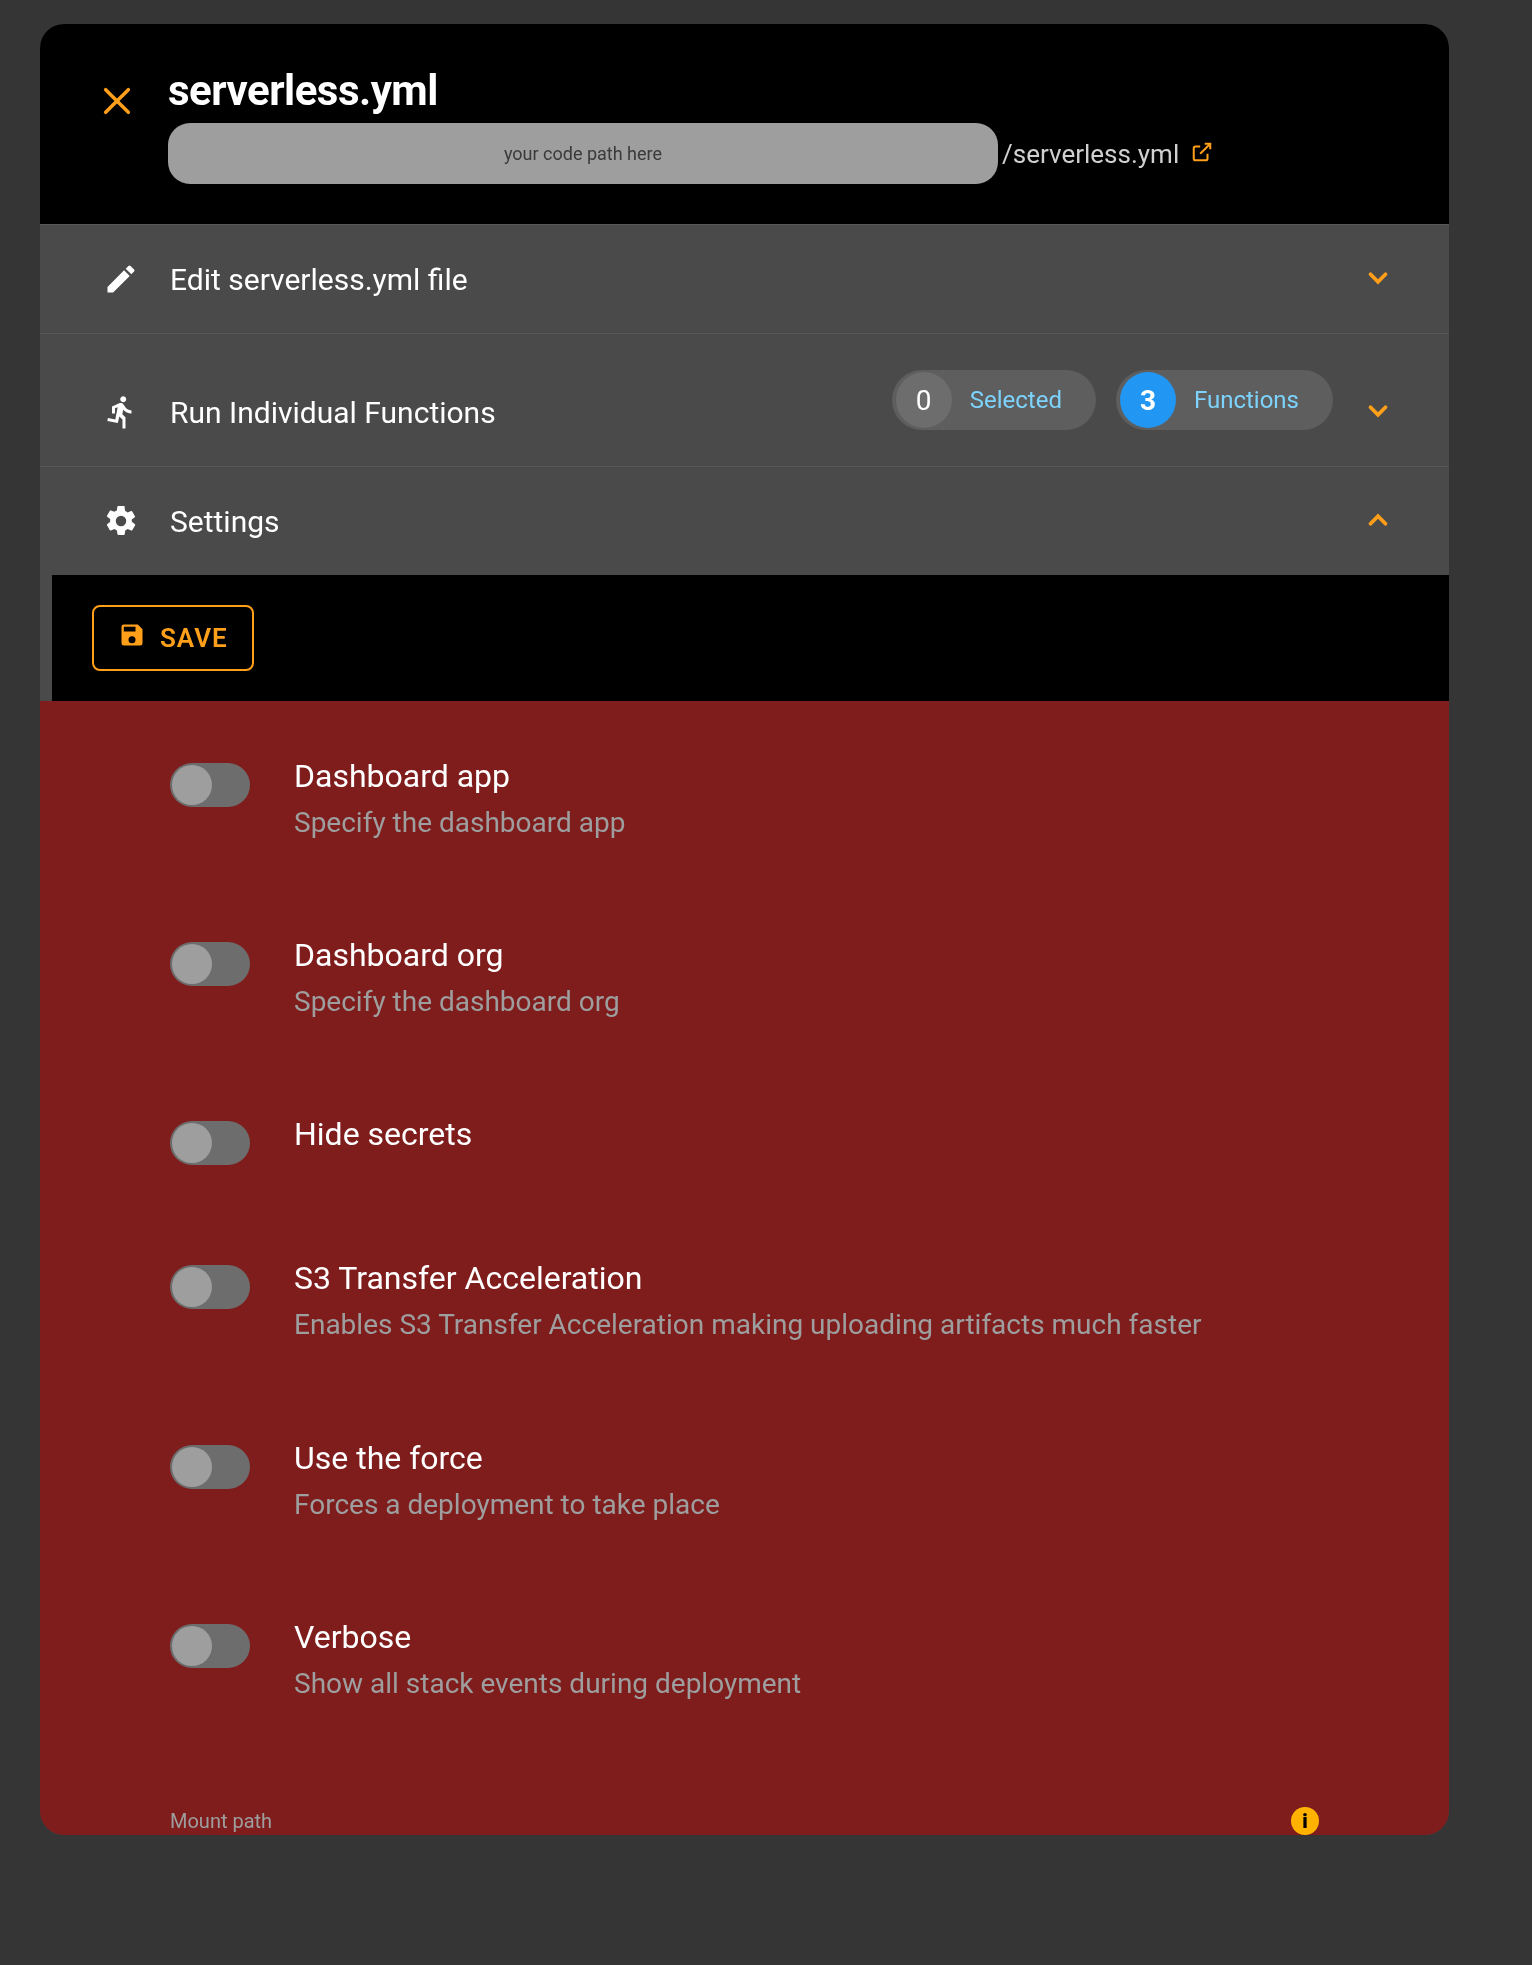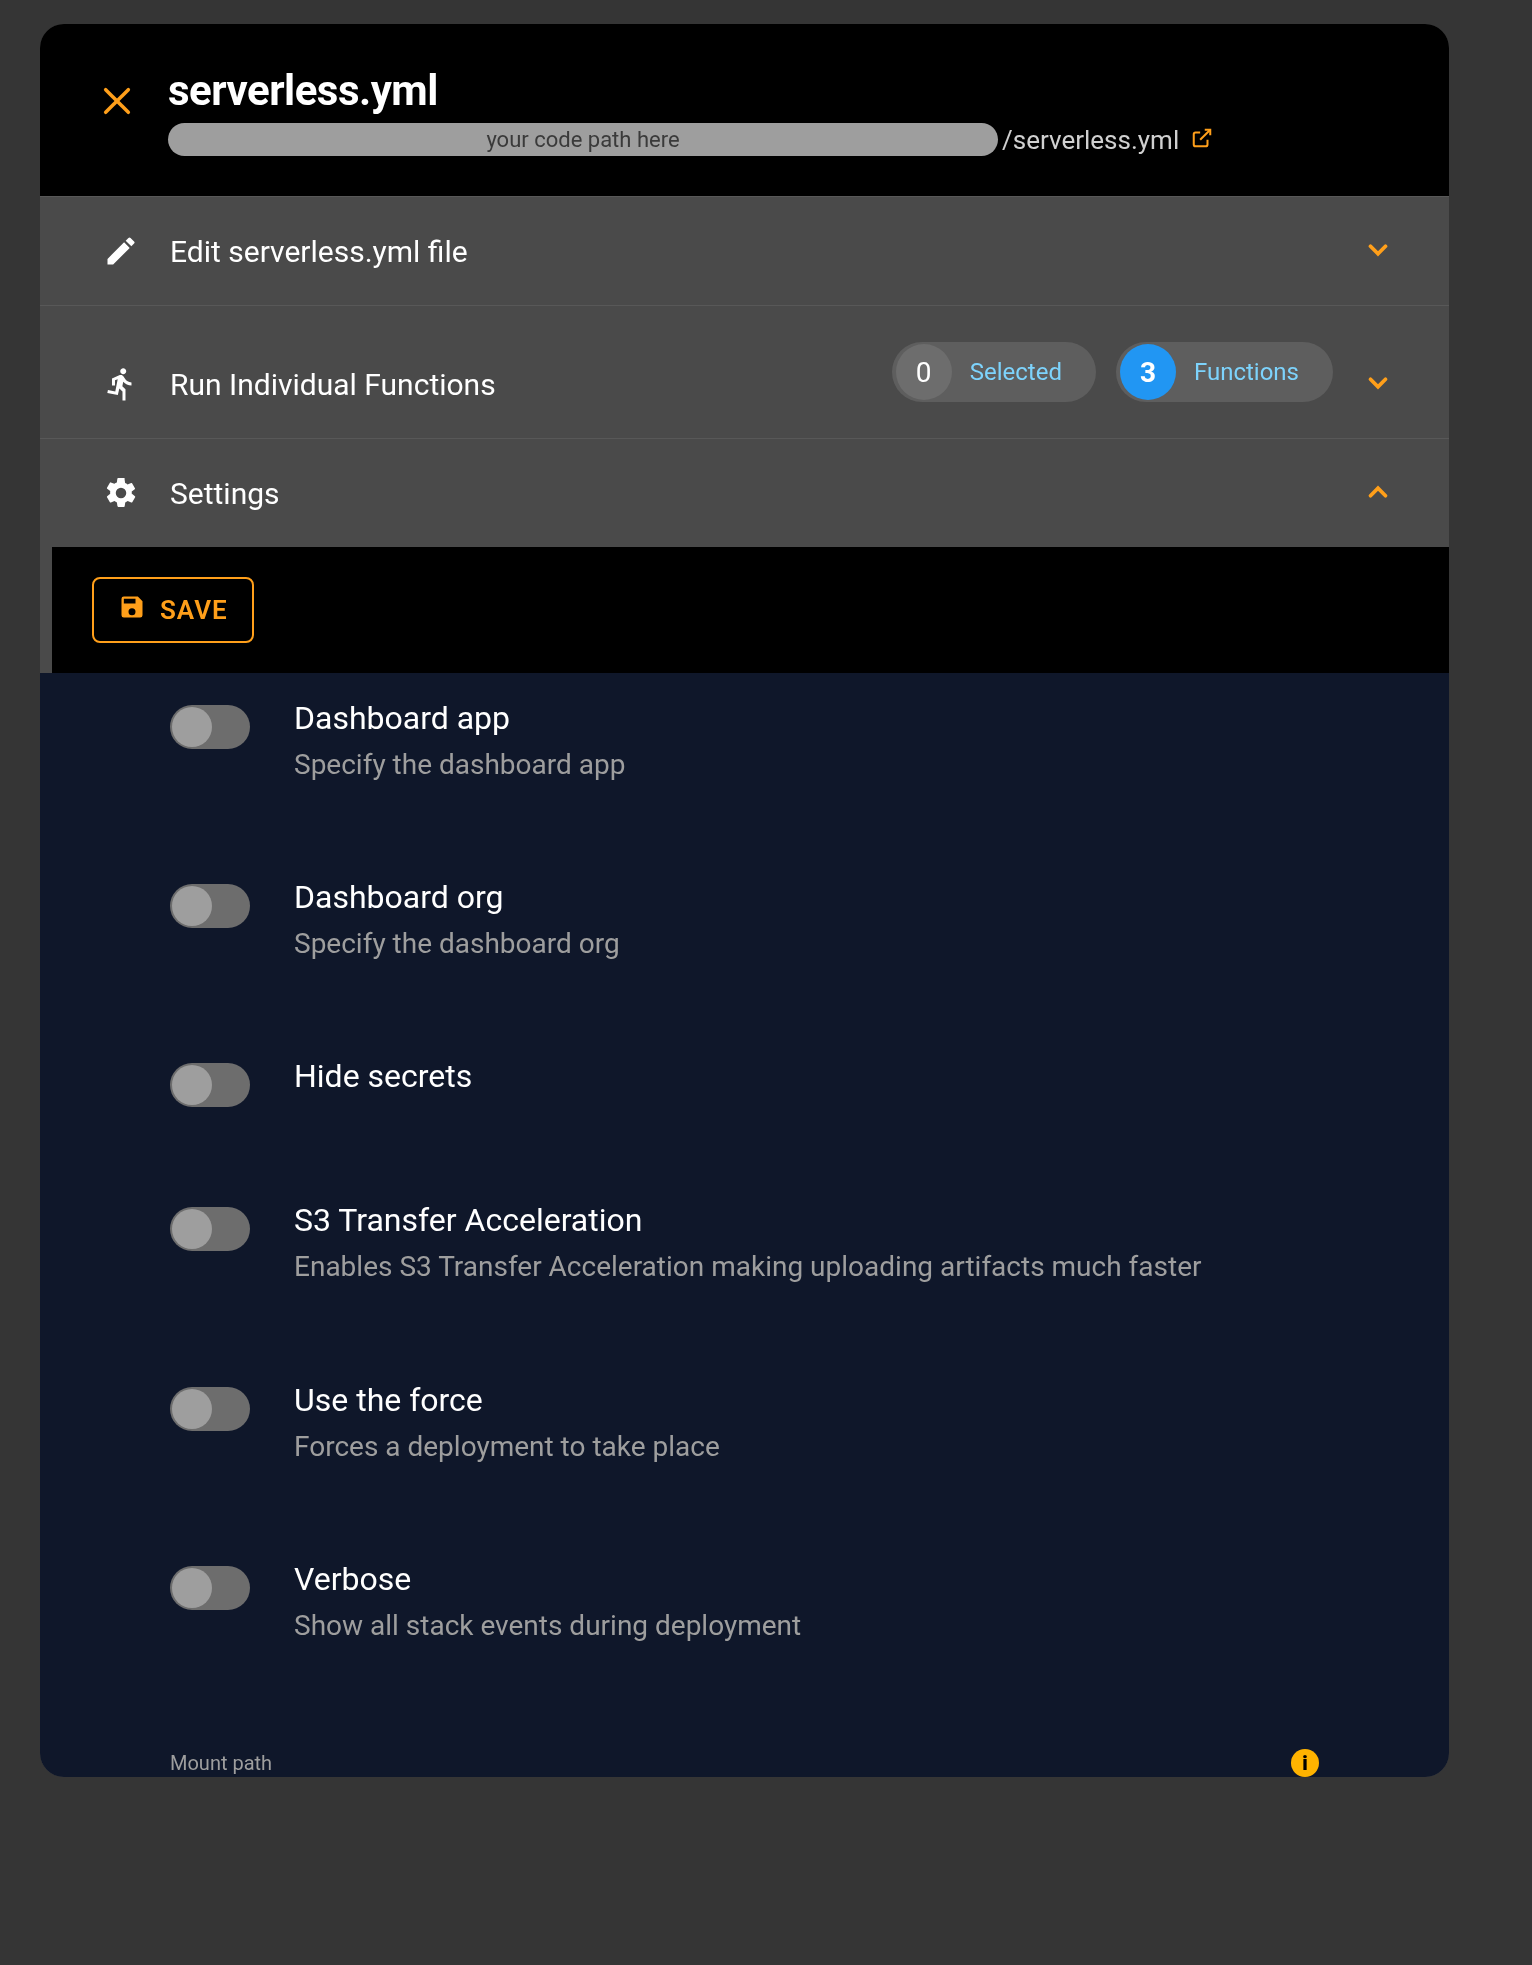--- a/index.html
+++ b/index.html
@@ -43,23 +43,23 @@
     letter-spacing: -0.5px;
   }
   .header-path-row {
     display: flex;
     align-items: center;
     gap: 0;
   }
   .path-placeholder {
     background: #9e9e9e;
     color: #3a3a3a;
-    font-size: 22px;
+    font-size: 18px;
     border-radius: 22px;
-    padding: 4px 0;
+    padding: 20px 0;
     width: 830px;
     text-align: center;
   }
   .path-suffix {
     color: #d0d0d0;
     font-size: 26px;
     padding: 0 12px 0 4px;
   }
   .ext-link-icon { color:#ff9f1a; }
 
@@ -131,22 +131,22 @@
     padding: 14px 24px;
     color: #ff9f1a;
     font-size: 26px;
     font-weight: 600;
     gap: 14px;
     letter-spacing: 1px;
   }
 
   
   .settings-body {
-    background: #0f172a;
-    padding: 26px 60px 0 60px;
+    background: #7f1d1d;
+    padding: 56px 60px 0 60px;
   }
   .toggle-row {
     display: flex;
     align-items: flex-start;
     gap: 44px;
     padding: 0 0 94px 70px;
   }
   .toggle {
     width: 80px;
     height: 44px;

